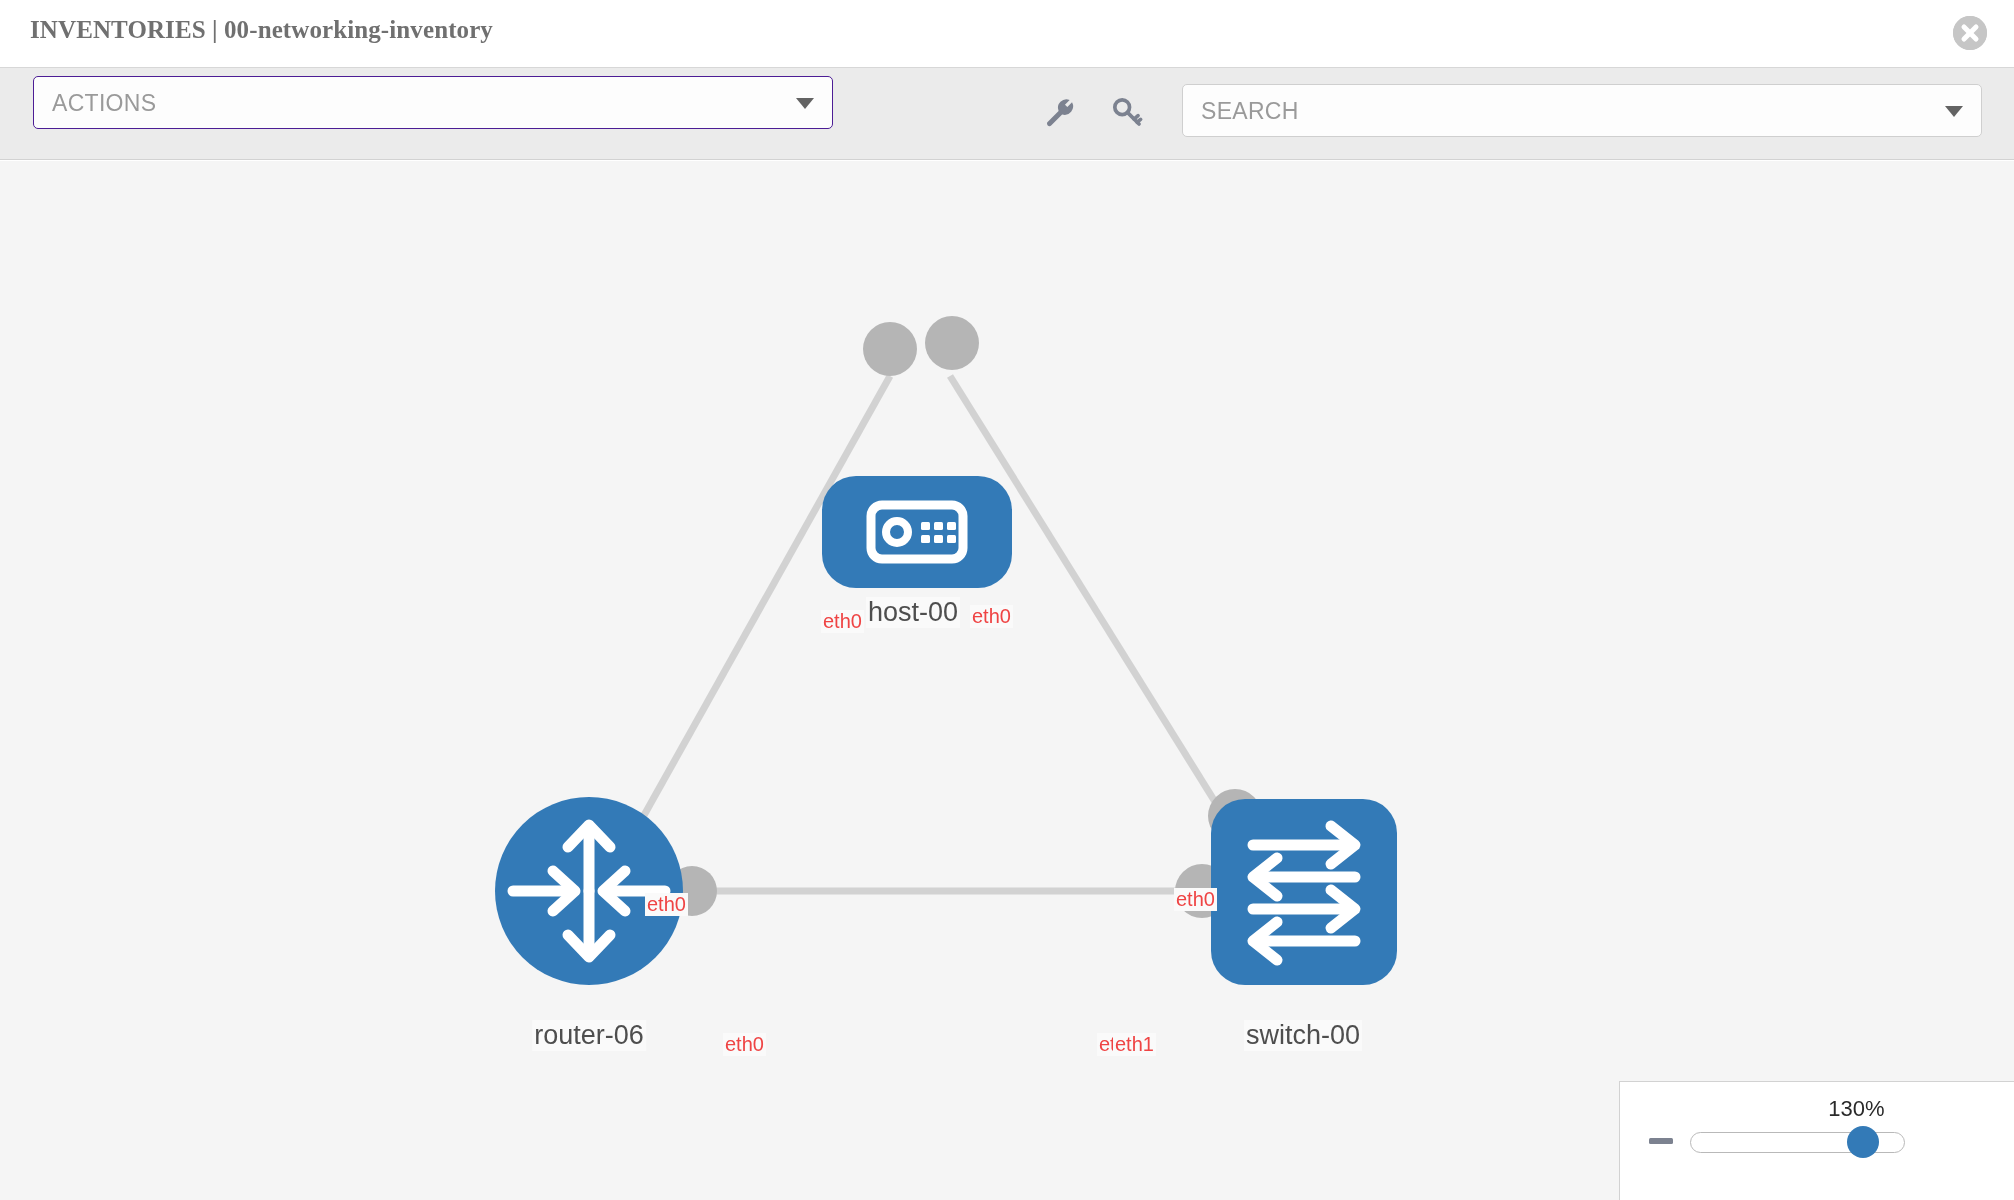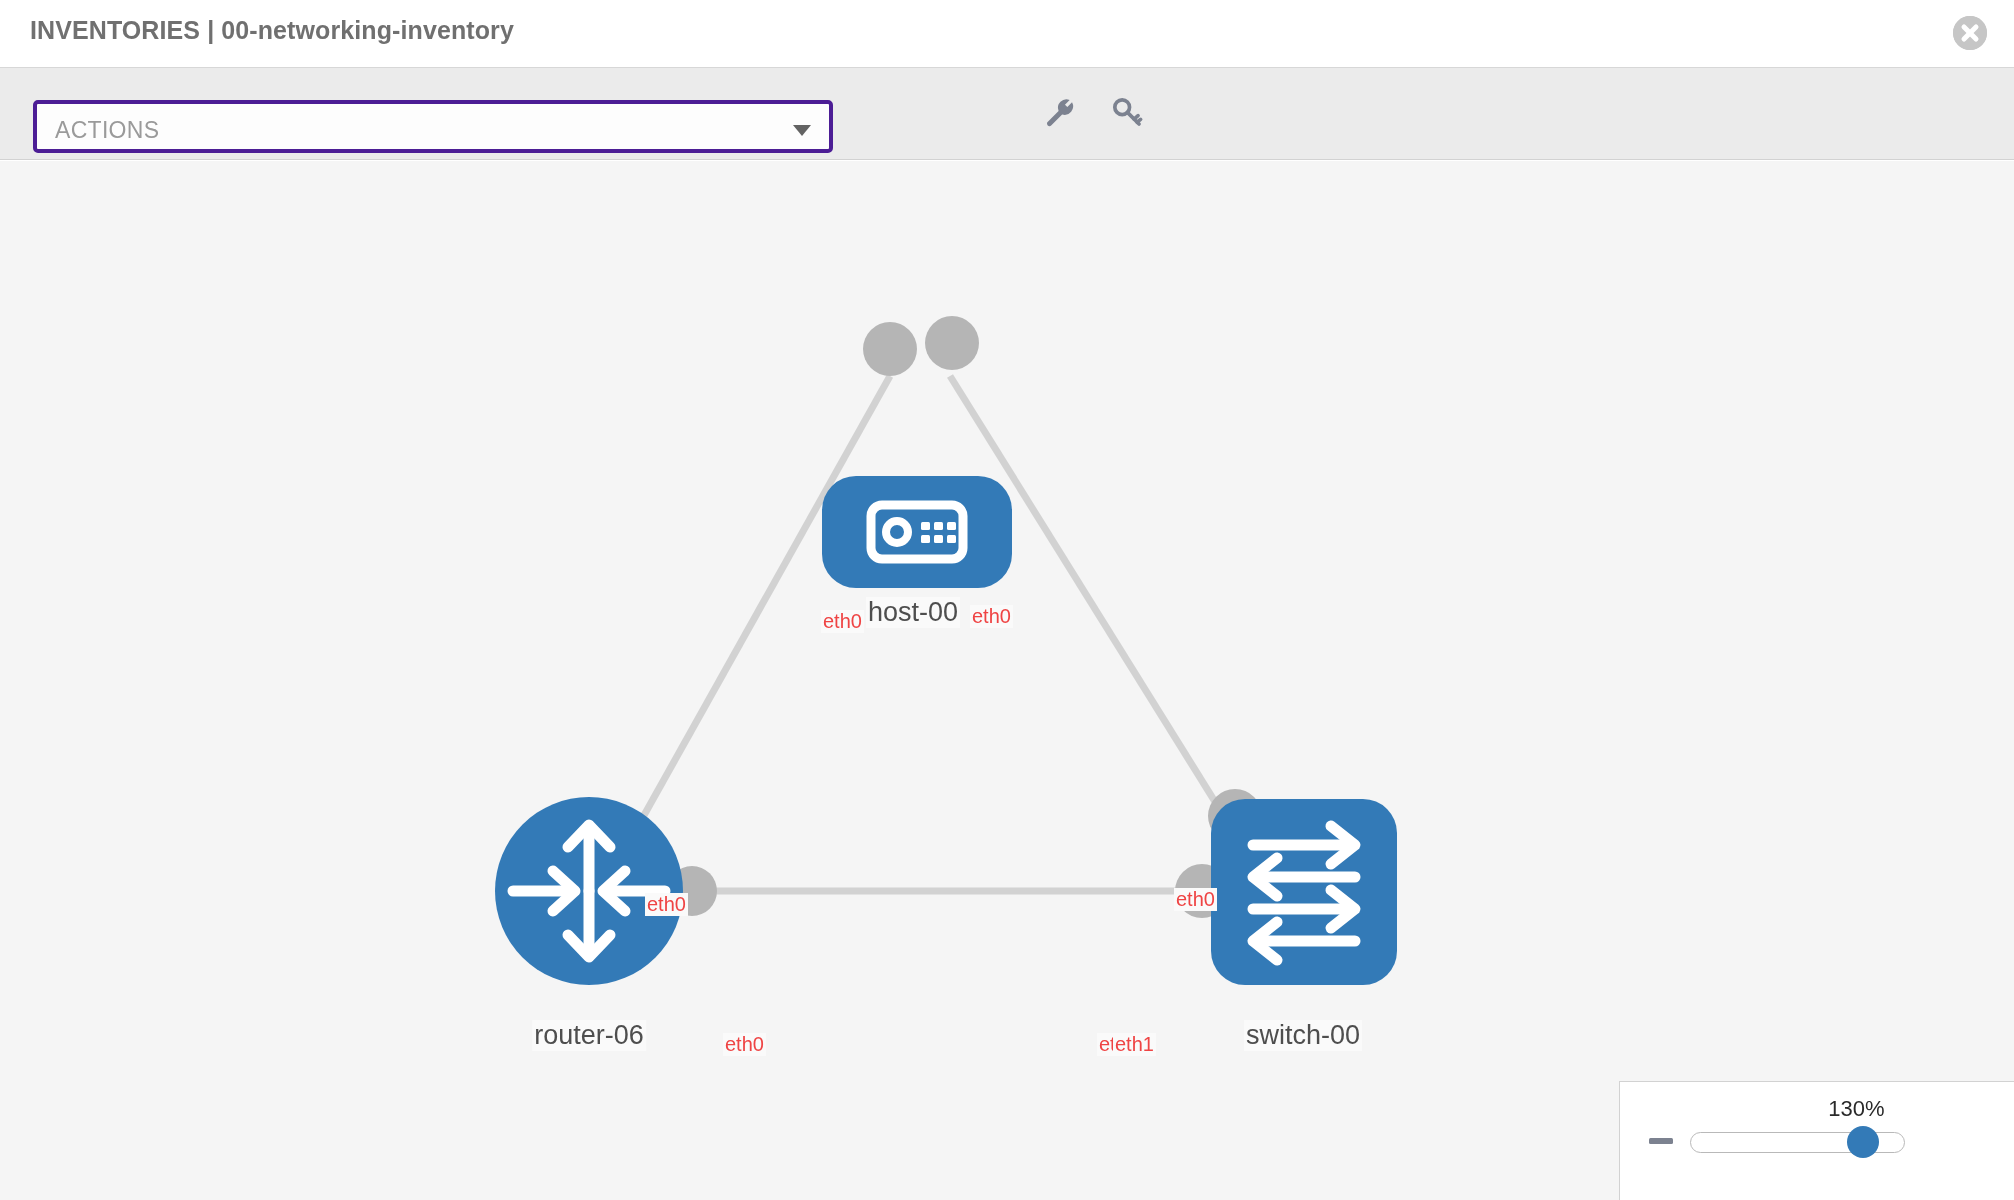--- a/index.html
+++ b/index.html
@@ -20,20 +20,21 @@
   }
 
   
   .header {
     position: absolute;
     top: 0; left: 0;
     width: 2014px;
     height: 68px;
     background: #ffffff;
     border-bottom: 1px solid #d7d7d7;
+    font-family: Liberation Serif, serif;
   }
   .header-title {
     position: absolute;
     left: 30px;
     top: 16px;
     font-size: 25px;
     font-weight: bold;
     color: #707070;
     letter-spacing: 0.1px;
     white-space: nowrap;
@@ -55,25 +56,25 @@
     position: absolute;
     top: 68px; left: 0;
     width: 2014px;
     height: 92px;
     background: #ebebeb;
     border-bottom: 1px solid #d2d2d2;
   }
   .actions-select {
     position: absolute;
     left: 33px;
-    top: 100px;
+    top: 76px;
     width: 800px;
     height: 53px;
     background: #fdfdfd;
-    border: 4px solid #4c1d95;
+    border: 1px solid #4c1d95;
     border-radius: 5px;
     cursor: pointer;
   }
   .actions-label {
     position: absolute;
     left: 18px;
     top: 13px;
     font-size: 23px;
     color: #9a9a9a;
     letter-spacing: 0.3px;
@@ -231,20 +232,24 @@
 
   <div class="tool-icon key">
     <svg width="34" height="34" viewBox="0 0 24 24" aria-hidden="true">
       <circle cx="8.6" cy="8.6" r="5.2" fill="none" stroke="#7c8290" stroke-width="2.6"></circle>
       <path d="M12.3 12.3 L20.5 20.5" stroke="#7c8290" stroke-width="2.6" stroke-linecap="round" fill="none"></path>
       <path d="M17.0 17.0 L19.8 14.6" stroke="#7c8290" stroke-width="2.6" stroke-linecap="round" fill="none"></path>
       <path d="M19.2 19.2 L21.6 17.2" stroke="#7c8290" stroke-width="2.6" stroke-linecap="round" fill="none"></path>
     </svg>
   </div>
 
+  <div class="search-box">
+    <span class="search-label">SEARCH</span>
+    <span class="caret"></span>
+  </div>
 
   <div class="canvas">
 
     <svg width="2014" height="1039">
 
       <g>
         <line x1="890" y1="215" x2="610" y2="715" stroke="#d2d2d2" stroke-width="7"></line>
         <line x1="950" y1="215" x2="1255" y2="705" stroke="#d2d2d2" stroke-width="7"></line>
         <line x1="600" y1="730" x2="1290" y2="730" stroke="#d2d2d2" stroke-width="7"></line>
       </g>

